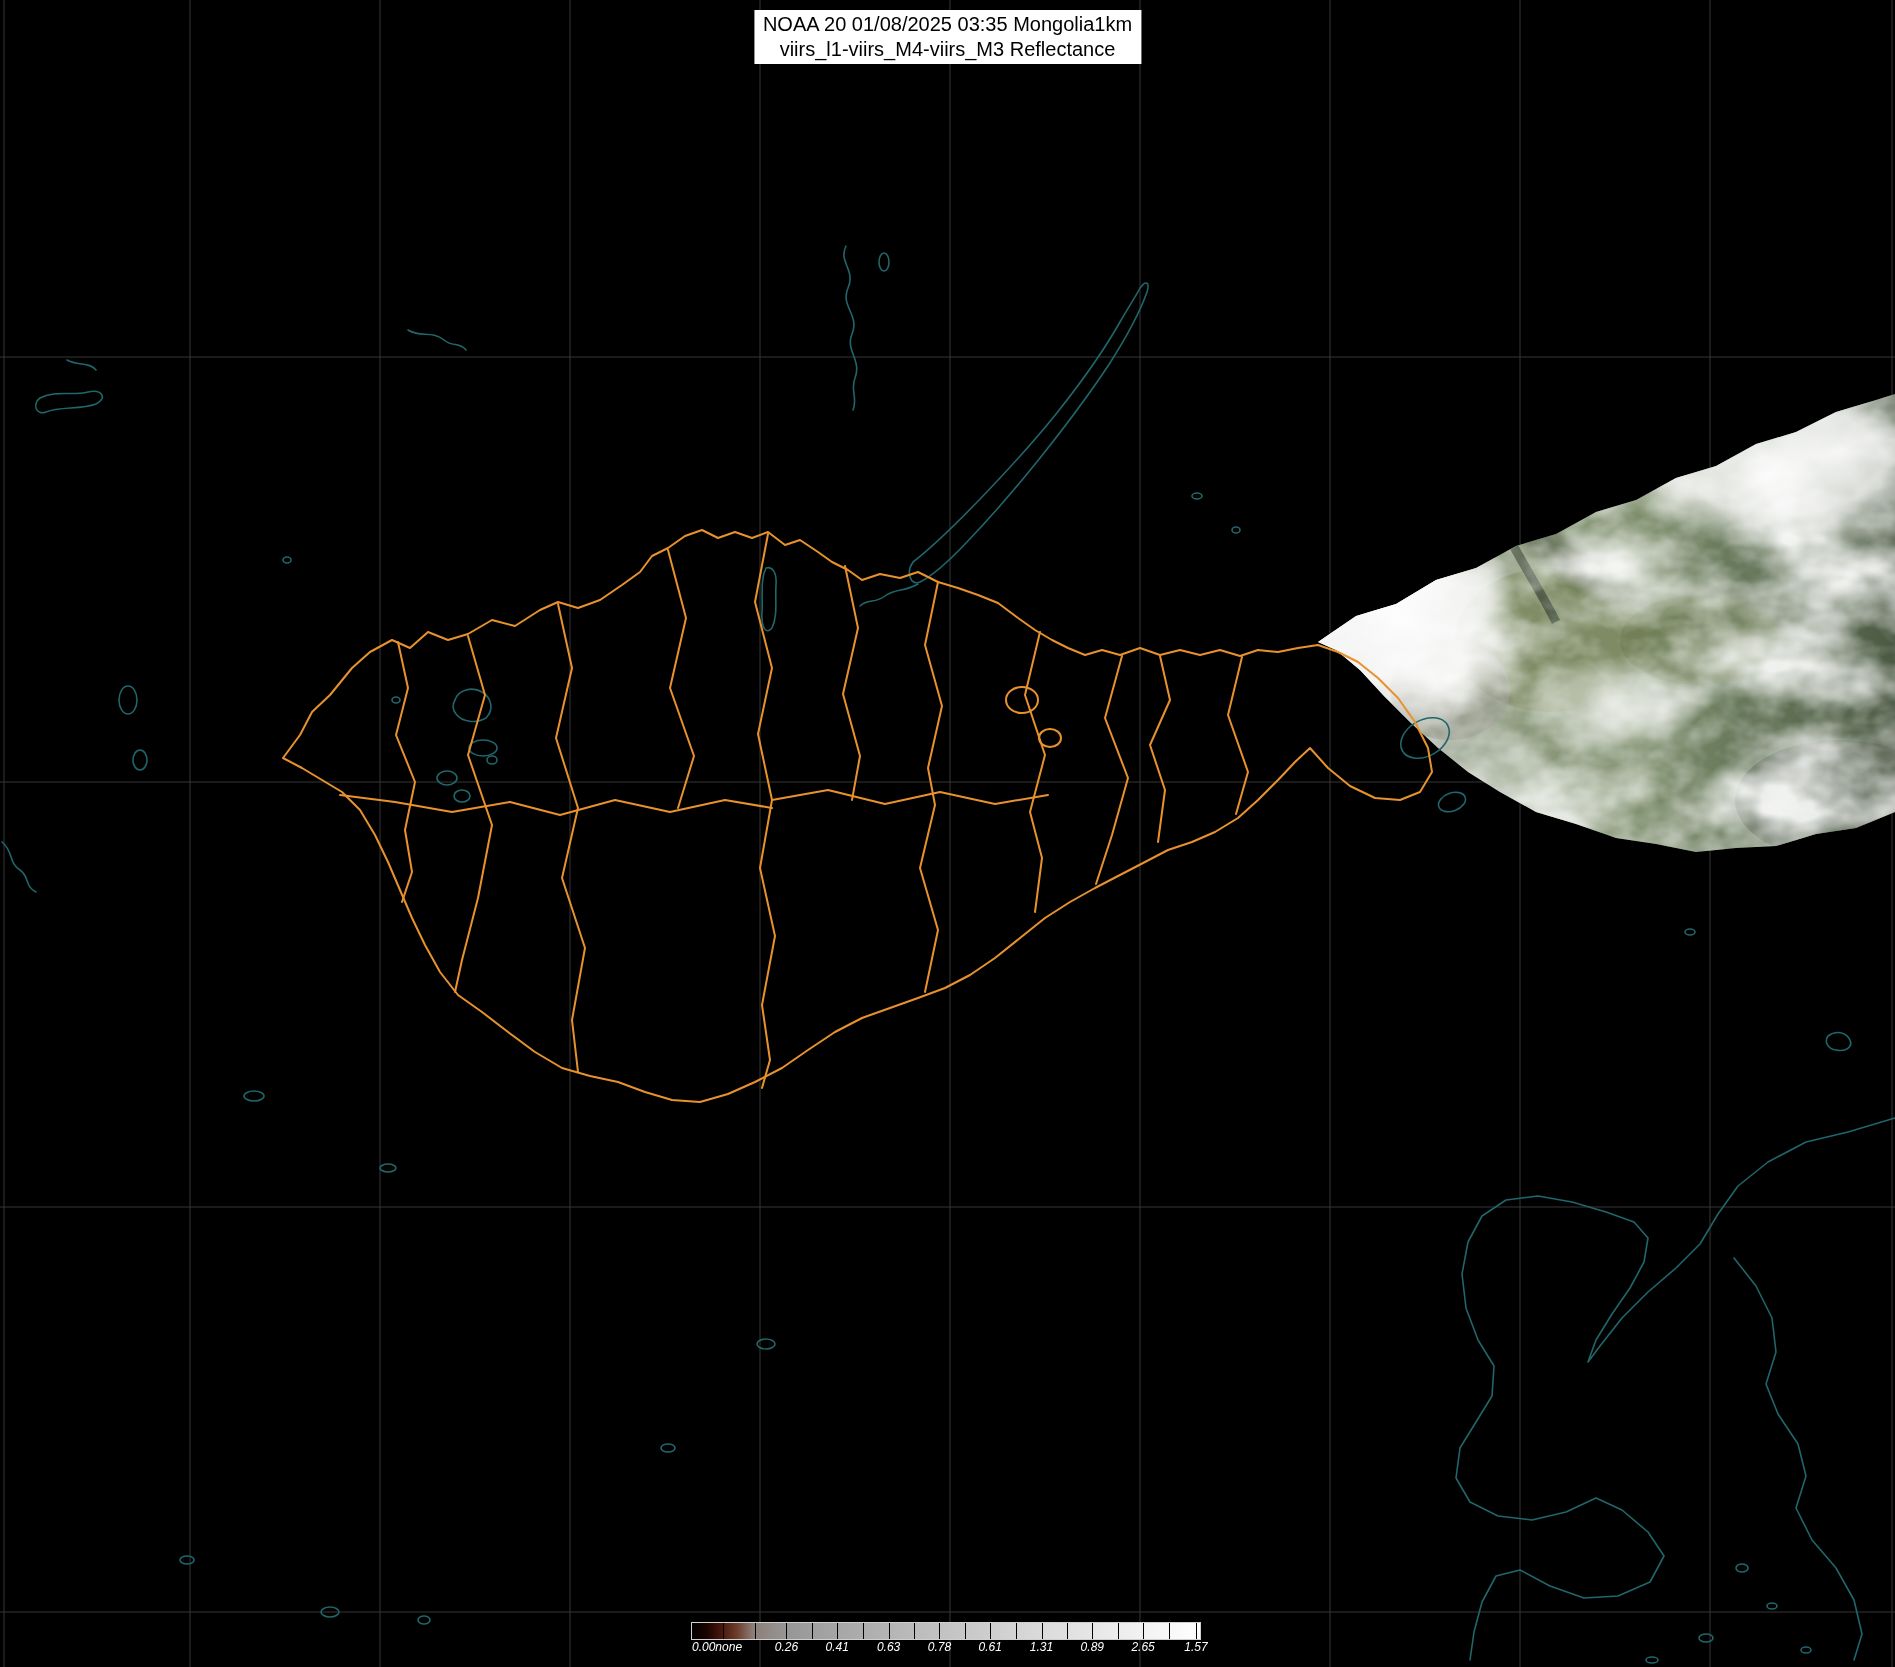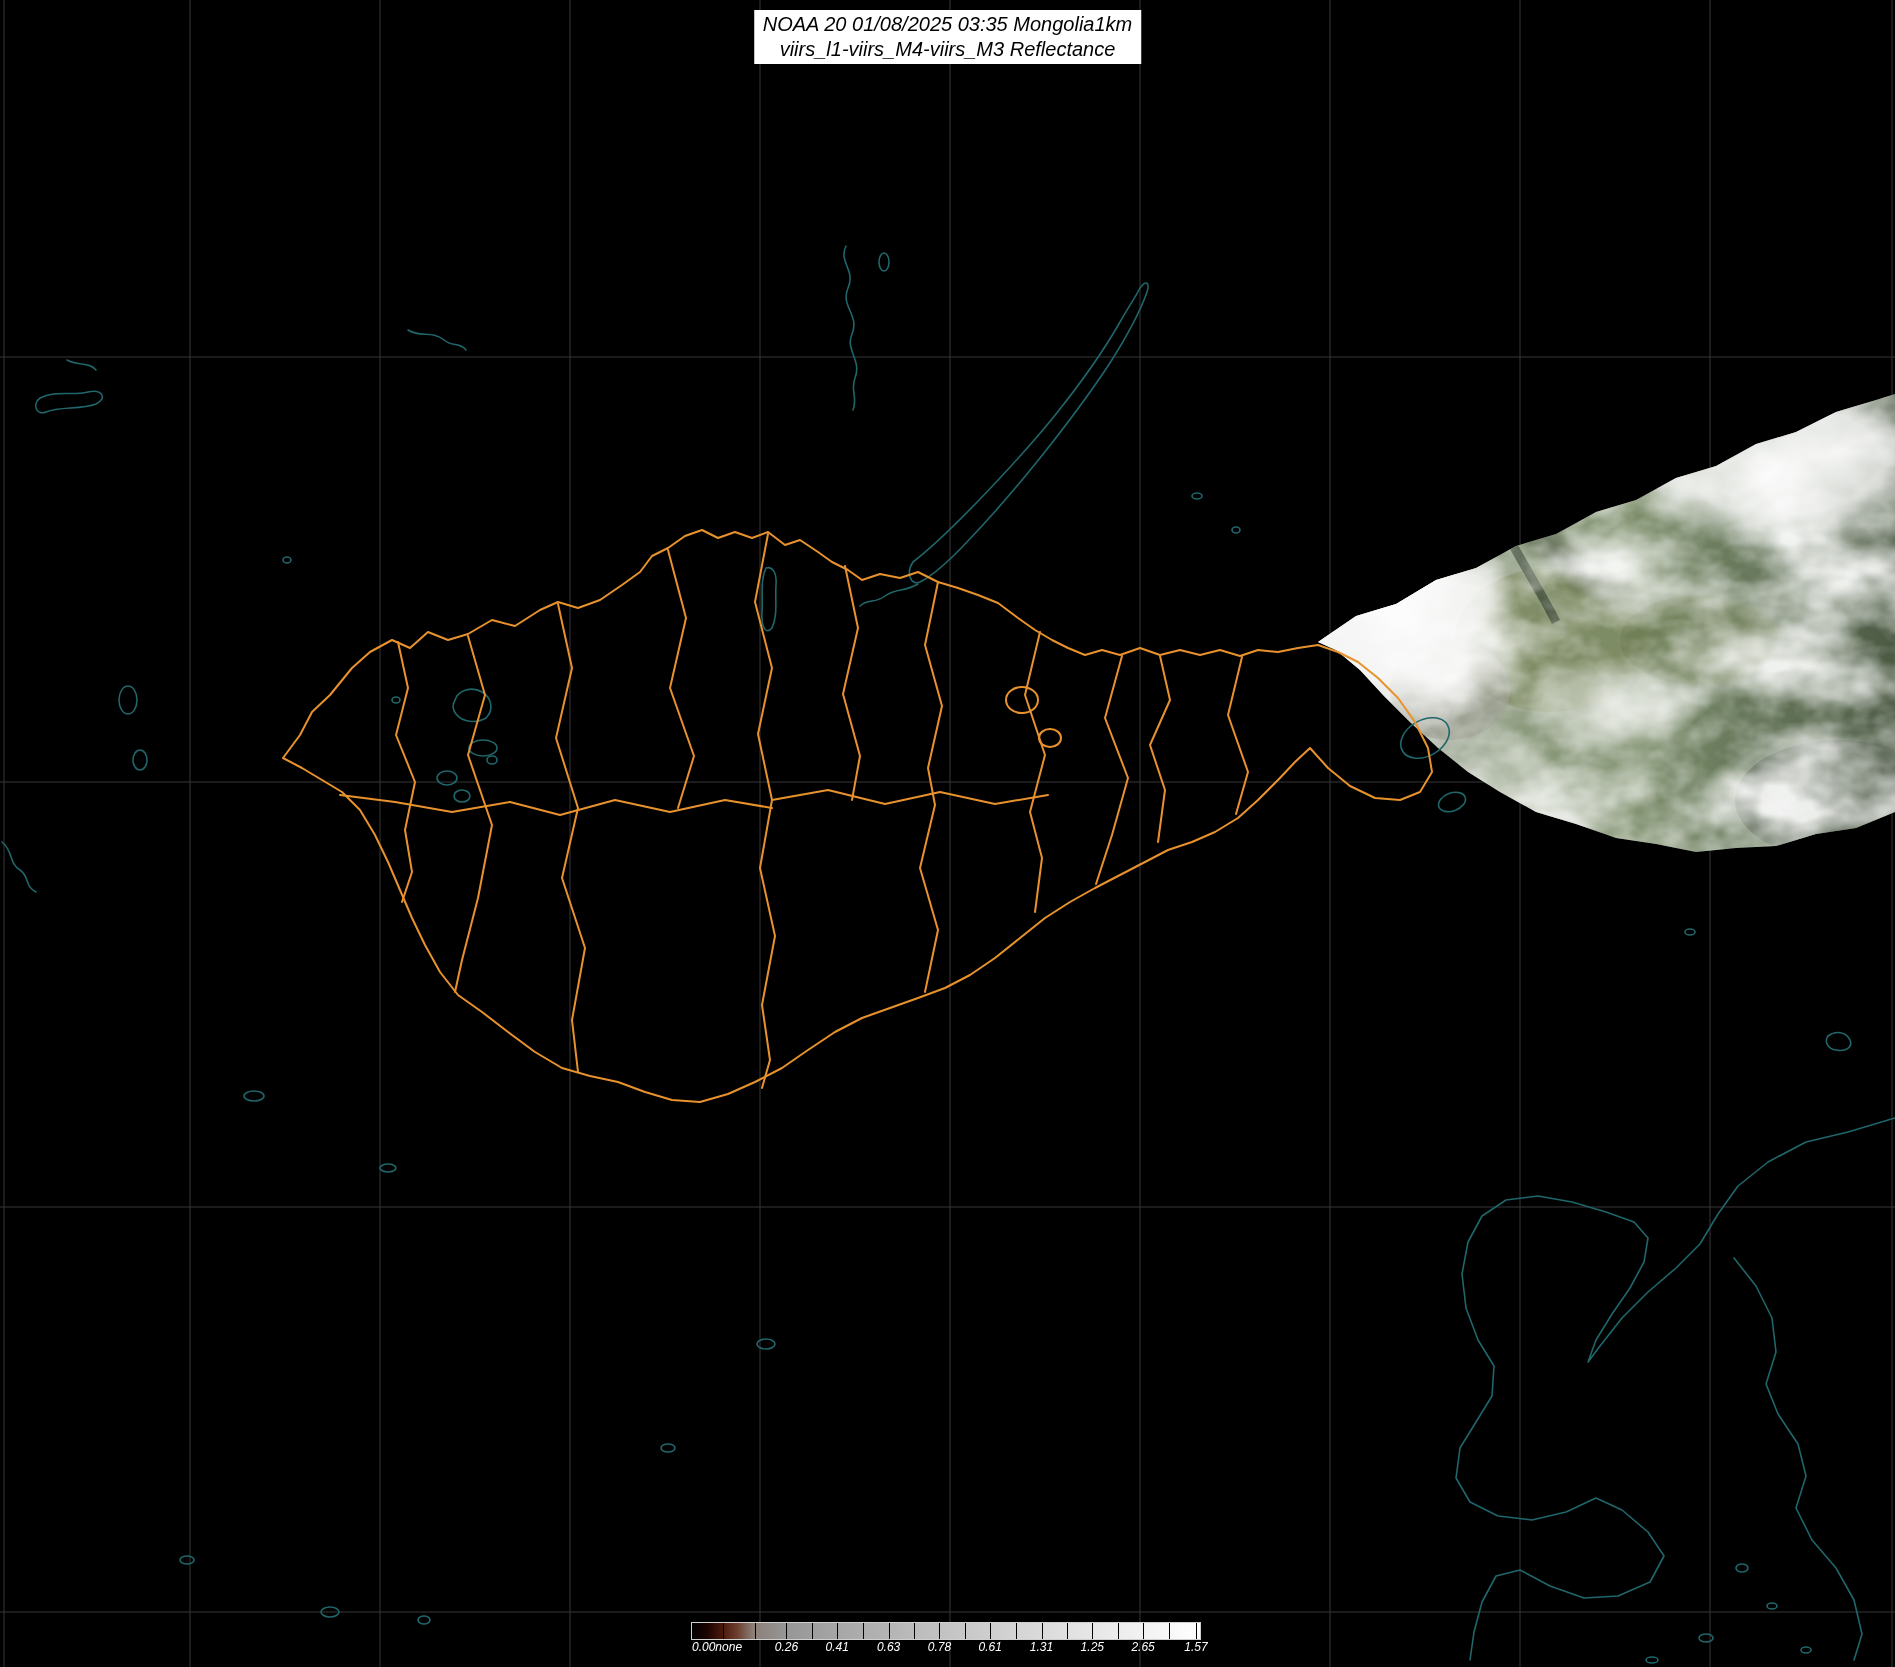--- a/index.html
+++ b/index.html
@@ -9,21 +9,21 @@
     background:#000;
     overflow:hidden;
     font-family:"Liberation Sans", sans-serif;
   }
   #map-svg{position:absolute;left:0;top:0;width:1895px;height:1667px;display:block;}
   
   #title-box{
     position:absolute;top:10px;left:50%;transform:translateX(-50%);
     background:#ffffff;color:#000000;
     text-align:center;line-height:1.25;
-    font-size:20px;padding:2px 9px;white-space:nowrap;font-style:italic;
+    font-size:20px;padding:2px 9px;white-space:nowrap;
   }
   #title-box .tline{display:block;}
   
   #colorbar{
     position:absolute;left:692px;top:1623px;width:508px;height:34px;
   }
   #cb-gradient{
     position:relative;width:100%;height:16px;
     background:linear-gradient(90deg,
       #000000 0%, #1c0300 3%, #4a190d 6%, #6e4030 9%,
@@ -229,19 +229,19 @@
       <div class="cb-tick" style="left:99.2%"></div>
     </div>
     <div id="cb-labels">
       <span class="cb-label first" style="left:0%"><span>0.00</span><span>none</span></span>
       <span class="cb-label" style="left:18.6%">0.26</span>
       <span class="cb-label" style="left:28.6%">0.41</span>
       <span class="cb-label" style="left:38.7%">0.63</span>
       <span class="cb-label" style="left:48.7%">0.78</span>
       <span class="cb-label" style="left:58.7%">0.61</span>
       <span class="cb-label" style="left:68.8%">1.31</span>
-      <span class="cb-label" style="left:78.8%">1.25</span>
+      <span class="cb-label" style="left:78.8%">0.89</span>
       <span class="cb-label" style="left:88.8%">2.65</span>
       <span class="cb-label" style="left:99.2%">1.57</span>
     </div>
   </div>
 
 </div>
 
 </body></html>

